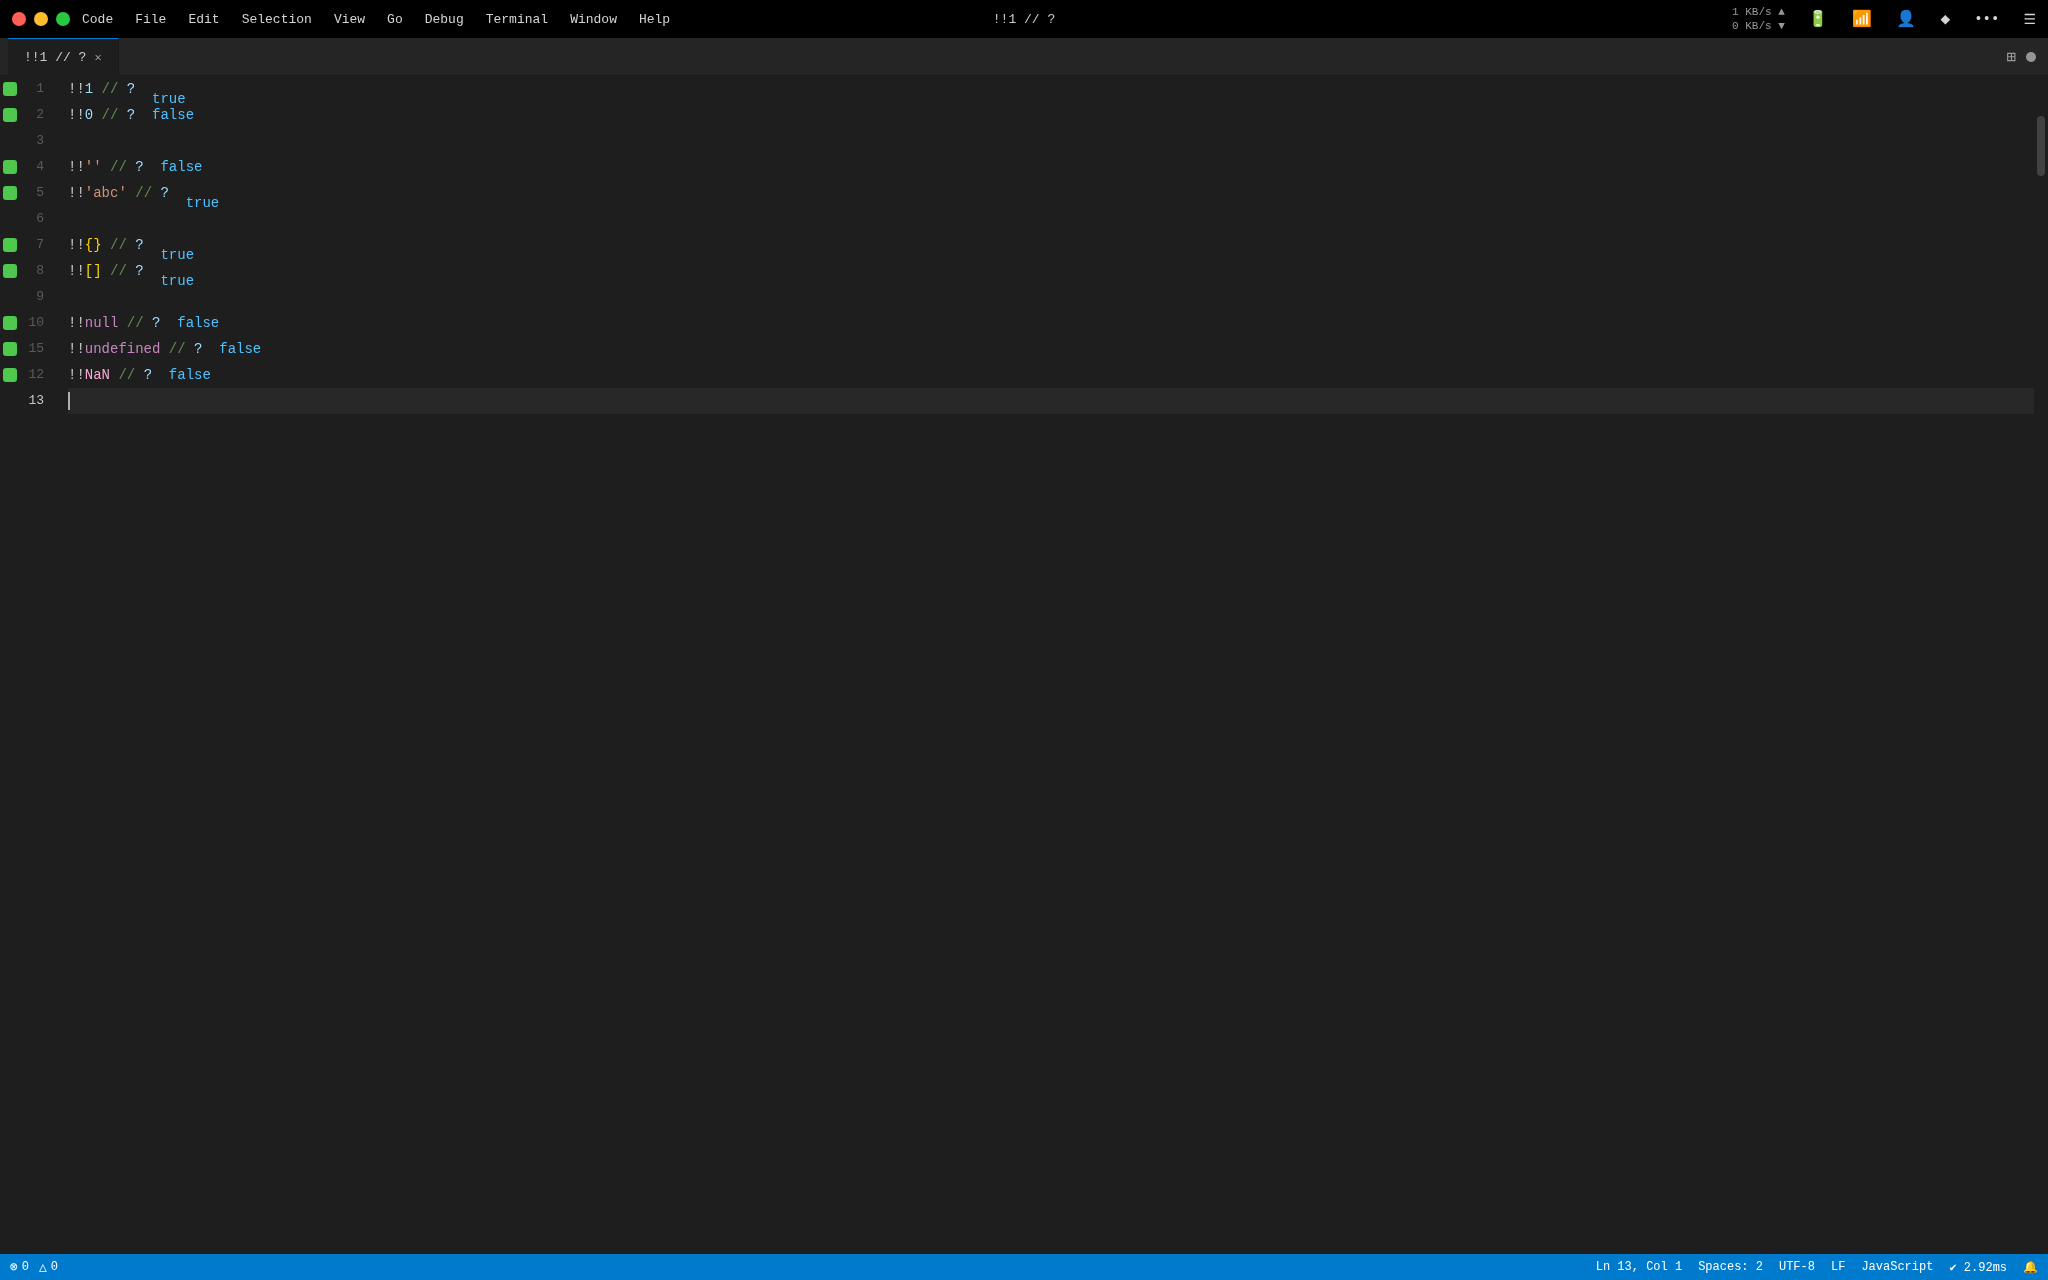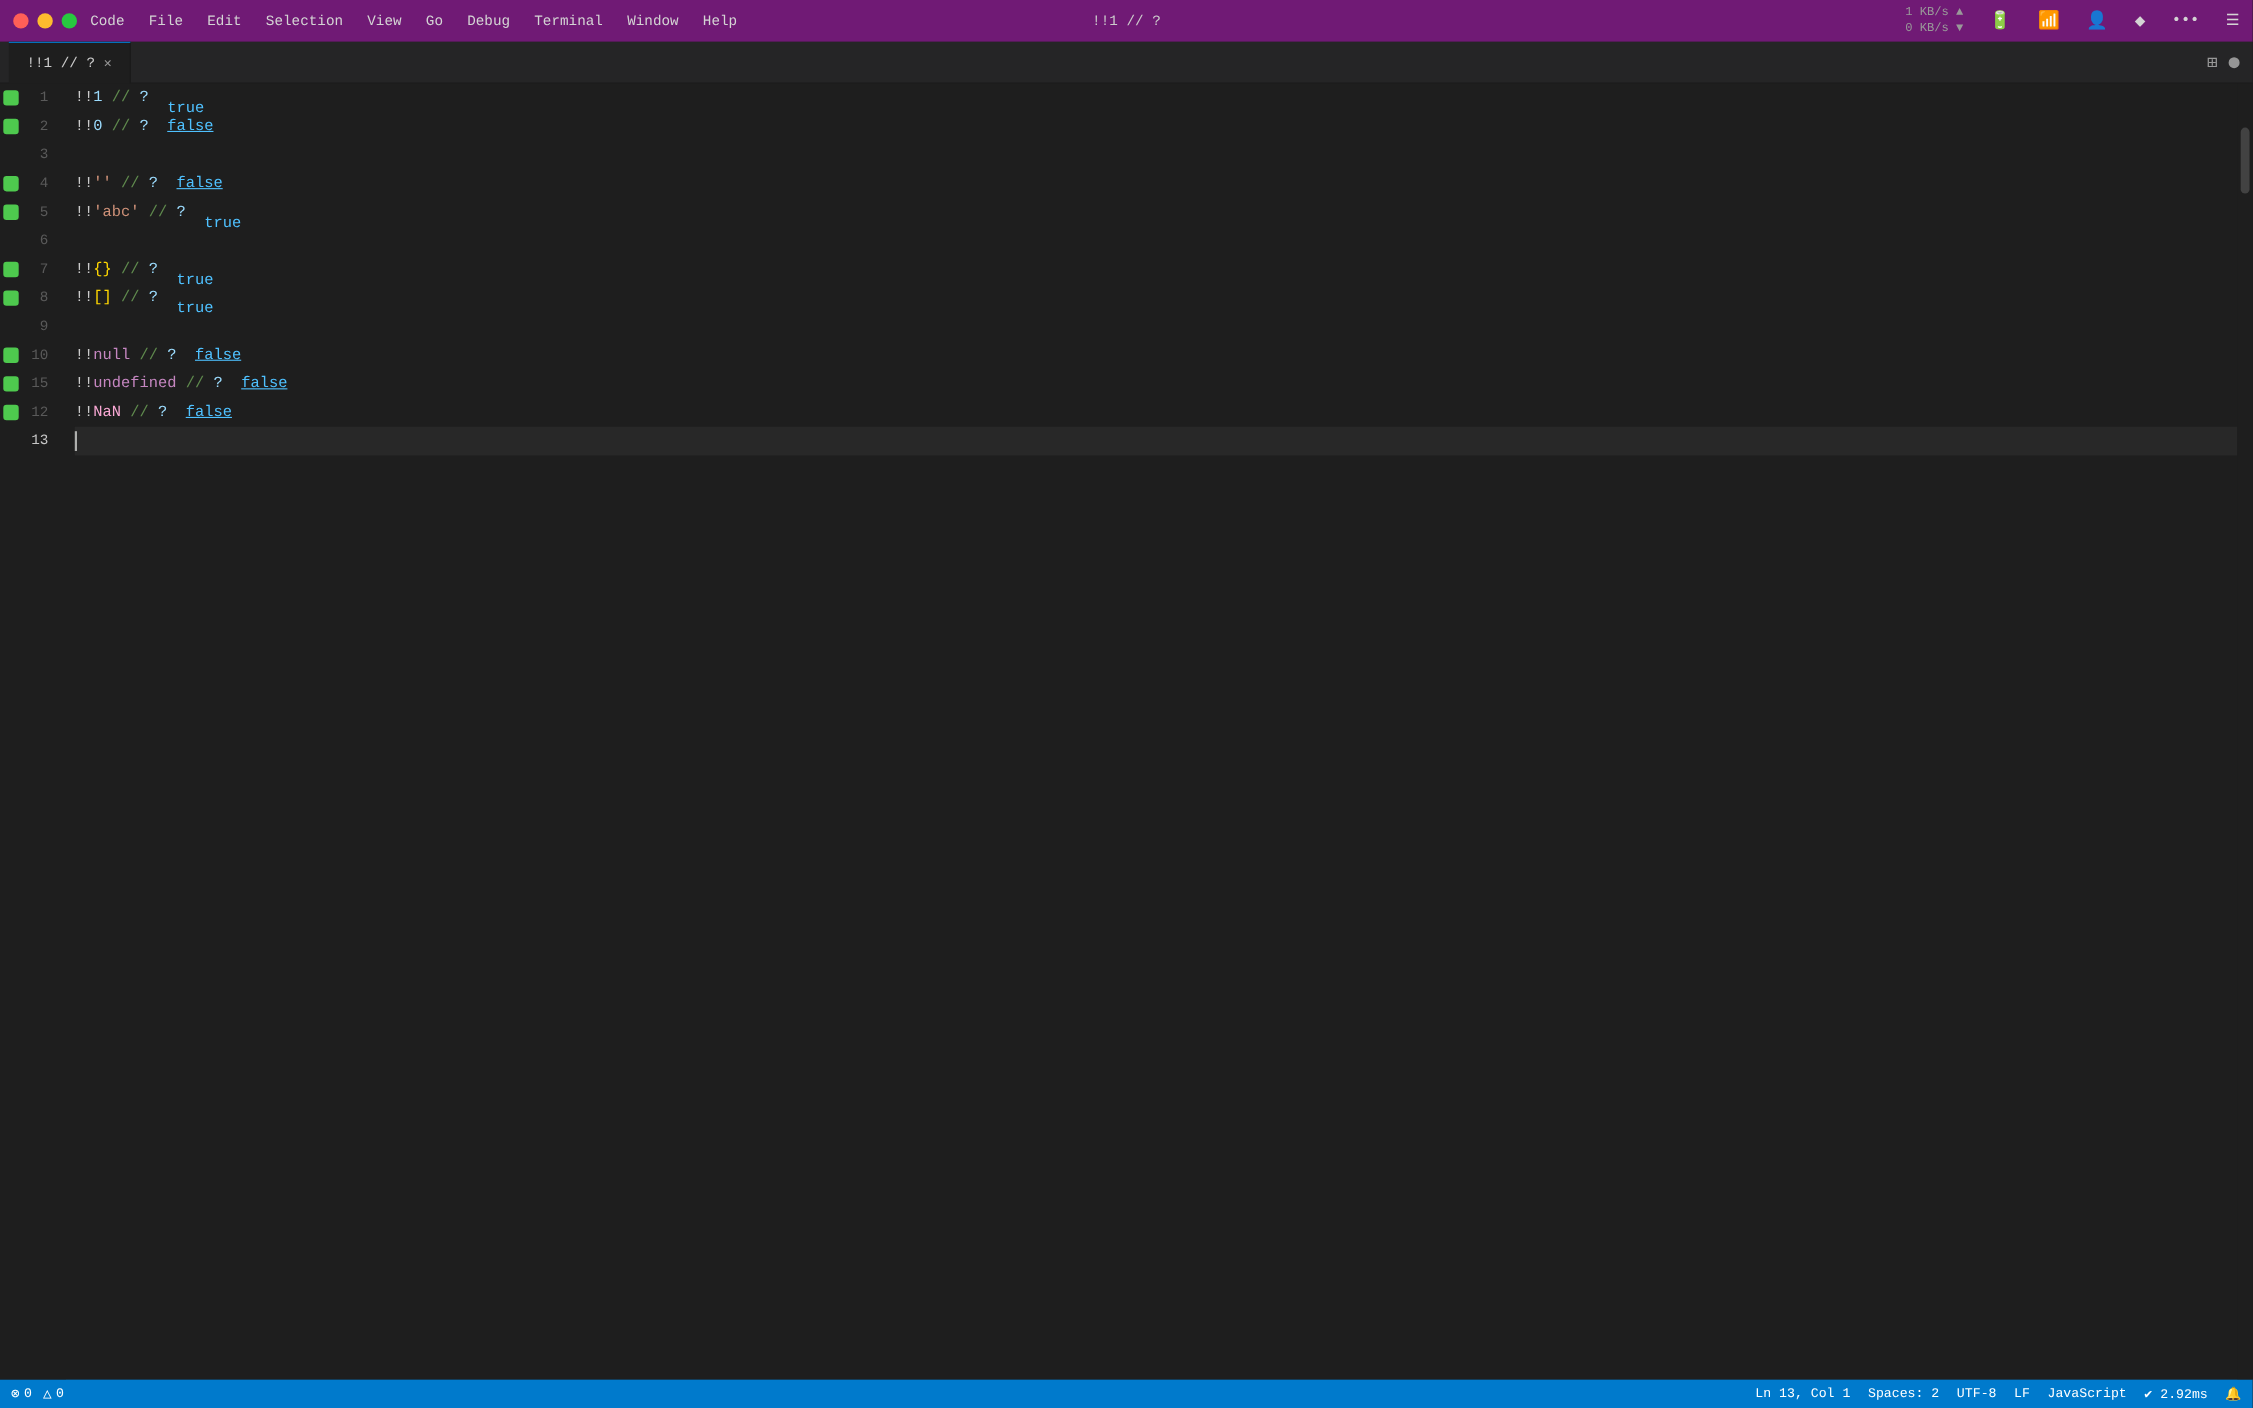--- a/index.html
+++ b/index.html
@@ -9,21 +9,21 @@
       color: #d4d4d4;
       width: 2048px;
       height: 1280px;
       overflow: hidden;
       display: flex;
       flex-direction: column;
     }
 
     
     .titlebar {
-      background: #701a75;
+      background: #000000;
       height: 38px;
       display: flex;
       align-items: center;
       padding: 0 12px;
       position: relative;
       user-select: none;
       flex-shrink: 0;
     }
     .traffic-lights {
       display: flex;
@@ -201,21 +201,21 @@
       left: 3px;
       height: 60px;
     }
 
     
     .c-bang { color: #cccccc; }
     .c-num { color: #9cdcfe; }
     .c-comment { color: #608b4e; }
     .c-q { color: #9cdcfe; }
     .c-true { color: #4fc1ff; margin-top: 20px; }
-    .c-false { color: #4fc1ff; text-decoration: underline; }
+    .c-false { color: #4fc1ff; }
     .c-orange { color: #ce9178; }
     .c-bracket { color: #ffd700; }
     .c-null { color: #c586c0; }
     .c-undefined { color: #c586c0; }
     .c-nan { color: #f9a8d4; }
 
     
     .statusbar {
       height: 26px;
       background: #007acc;

